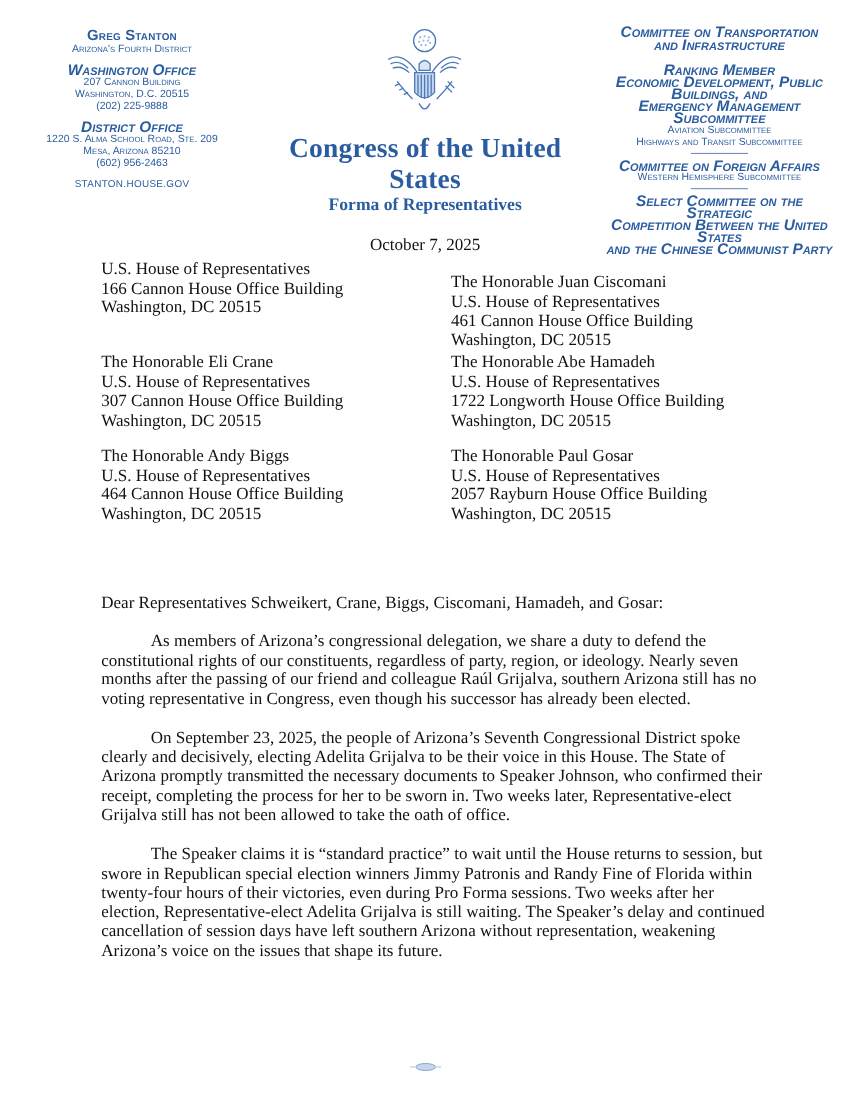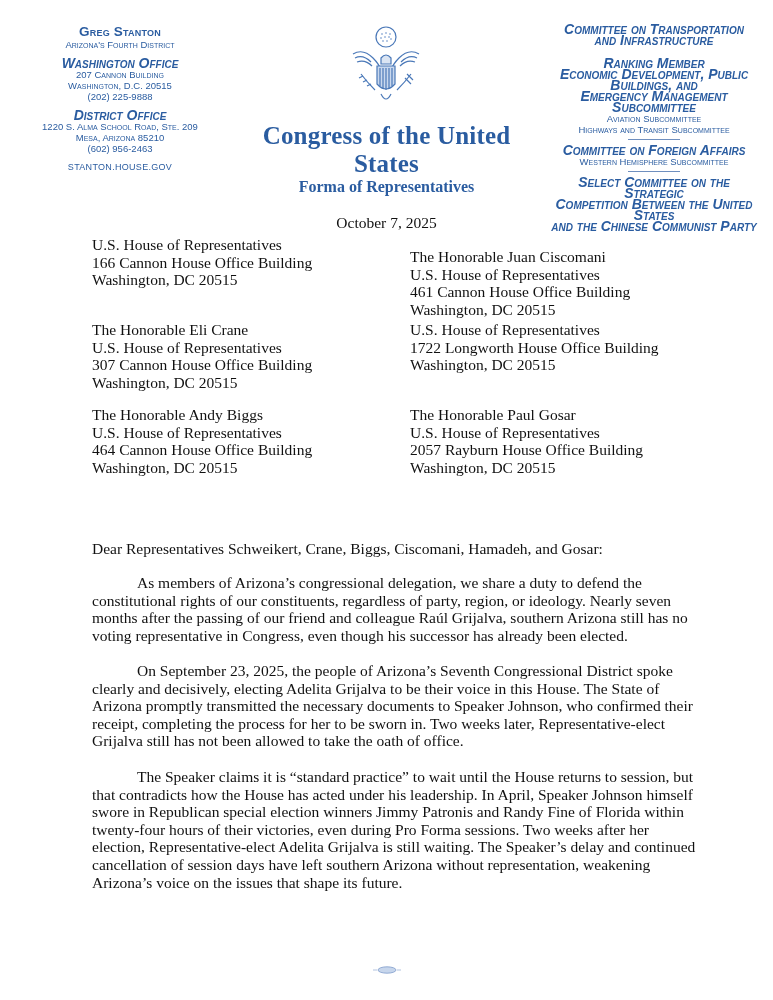--- a/index.html
+++ b/index.html
@@ -124,20 +124,21 @@
   <div>461 Cannon House Office Building</div>
   <div>Washington, DC 20515</div>
 </div>
 <div class="addr col-l" style="top:321px;">
   <div>The Honorable Eli Crane</div>
   <div>U.S. House of Representatives</div>
   <div>307 Cannon House Office Building</div>
   <div>Washington, DC 20515</div>
 </div>
 <div class="addr col-r" style="top:321px;">
+  <div>The Honorable Abe Hamadeh</div>
   <div>U.S. House of Representatives</div>
   <div>1722 Longworth House Office Building</div>
   <div>Washington, DC 20515</div>
 </div>
 <div class="addr col-l" style="top:406px;">
   <div>The Honorable Andy Biggs</div>
   <div>U.S. House of Representatives</div>
   <div>464 Cannon House Office Building</div>
   <div>Washington, DC 20515</div>
 </div>
@@ -158,21 +159,20 @@
 </div>
 <div class="para" style="top:662px;">
   <div class="ln ind">On September 23, 2025, the people of Arizona’s Seventh Congressional District spoke</div>
   <div class="ln">clearly and decisively, electing Adelita Grijalva to be their voice in this House. The State of</div>
   <div class="ln">Arizona promptly transmitted the necessary documents to Speaker Johnson, who confirmed their</div>
   <div class="ln">receipt, completing the process for her to be sworn in. Two weeks later, Representative-elect</div>
   <div class="ln">Grijalva still has not been allowed to take the oath of office.</div>
 </div>
 <div class="para" style="top:768px;">
   <div class="ln ind">The Speaker claims it is “standard practice” to wait until the House returns to session, but</div>
-  <div class="ln">that contradicts how the House has acted under his leadership. In April, Speaker Johnson himself</div>
   <div class="ln">swore in Republican special election winners Jimmy Patronis and Randy Fine of Florida within</div>
   <div class="ln">twenty-four hours of their victories, even during Pro Forma sessions. Two weeks after her</div>
   <div class="ln">election, Representative-elect Adelita Grijalva is still waiting. The Speaker’s delay and continued</div>
   <div class="ln">cancellation of session days have left southern Arizona without representation, weakening</div>
   <div class="ln">Arizona’s voice on the issues that shape its future.</div>
 </div>
 
 <svg class="footer-mark" viewBox="0 0 30 8">
   <ellipse cx="15" cy="4" rx="9" ry="3.2" fill="#c7d6ec" stroke="#7f9ccc" stroke-width="0.8"></ellipse>
   <line x1="1" y1="4" x2="5" y2="4" stroke="#9fb4d8" stroke-width="0.8"></line>

